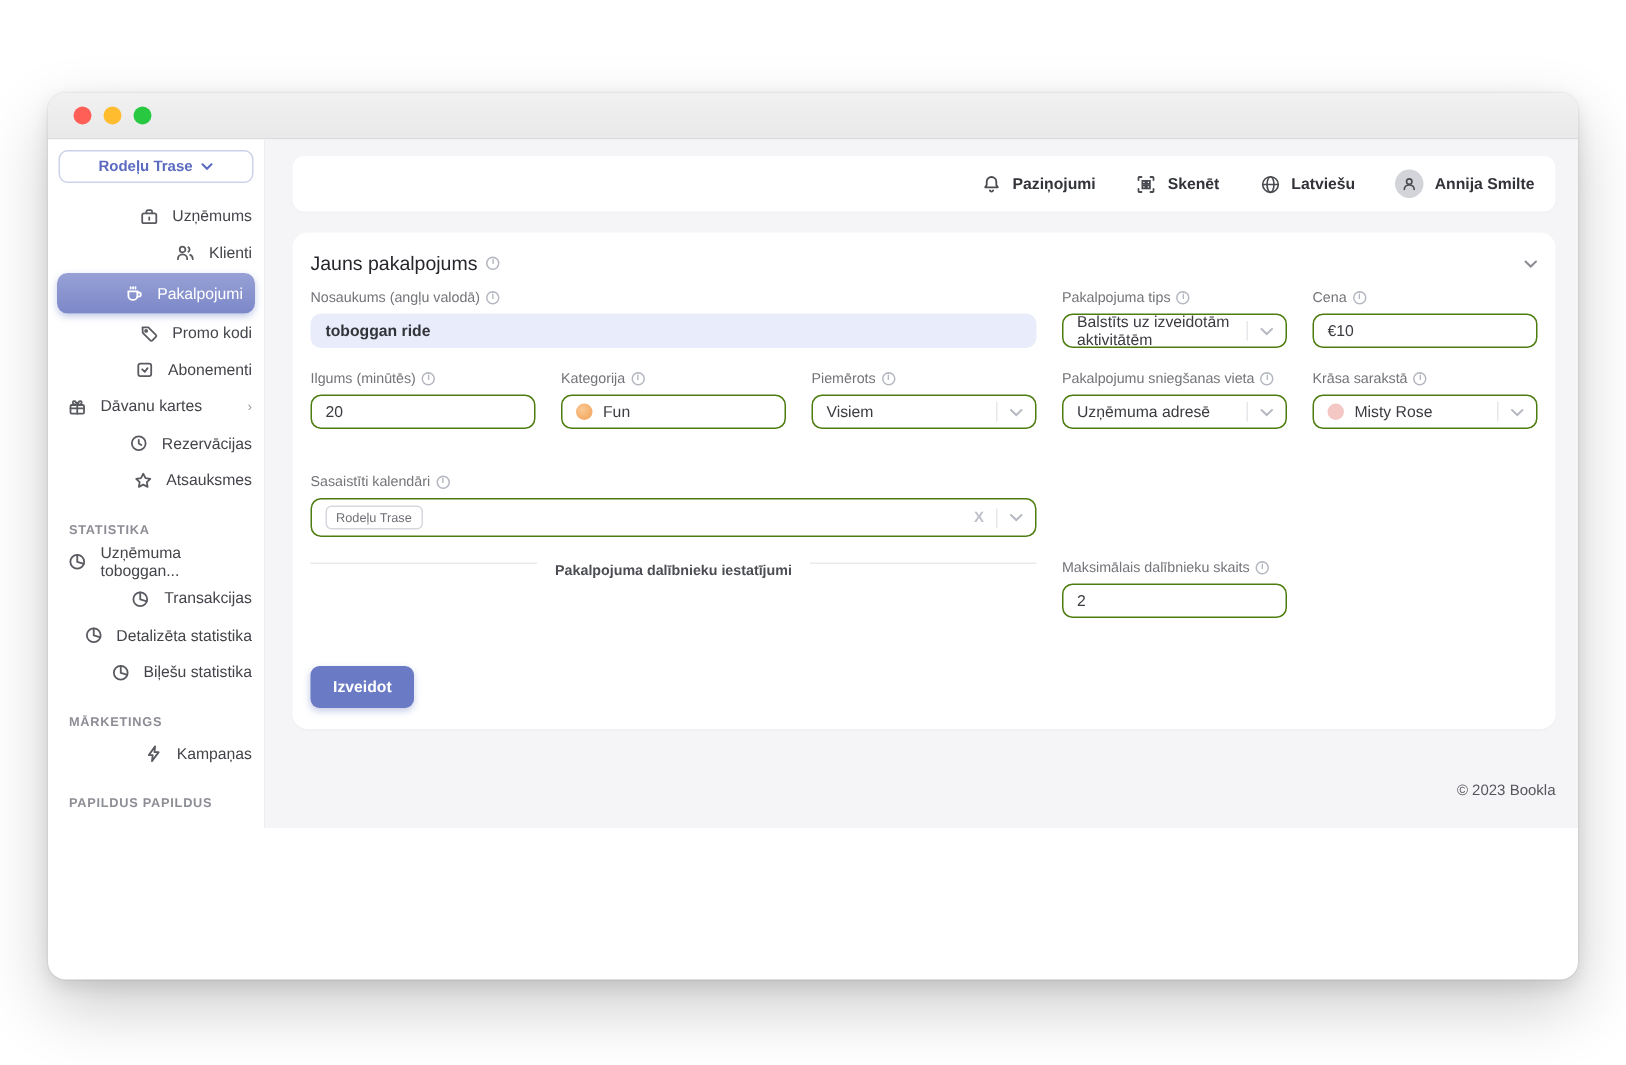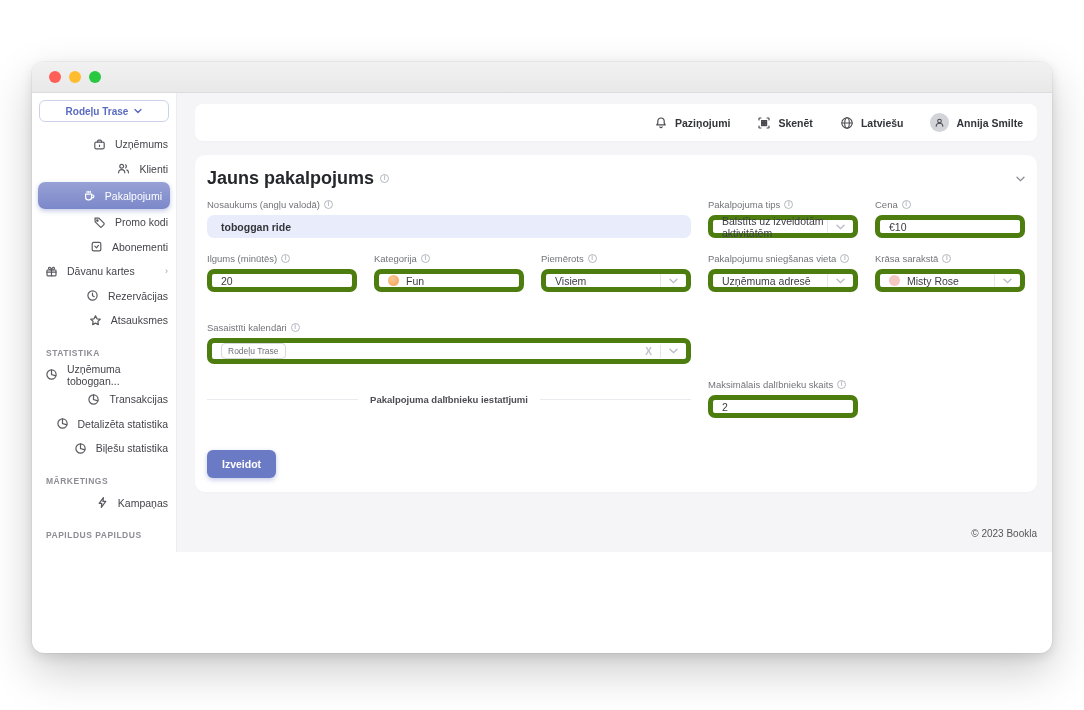--- a/index.html
+++ b/index.html
@@ -34,42 +34,42 @@
   .main{flex:1;background:#f5f5f7;padding:11px 15px 0 18px;overflow:hidden;}
   .topbar{height:37px;background:#fff;border-radius:8px;display:flex;align-items:center;justify-content:flex-end;
     gap:27px;padding:0 14px;margin-bottom:14px;box-shadow:0 1px 2px rgba(0,0,0,.02);}
   .tb-item{display:flex;align-items:center;gap:7px;font-size:10.5px;font-weight:bold;color:#33343a;cursor:pointer;}
   .tb-item svg{stroke:#4a4b51;}
   .avatar{width:19px;height:19px;border-radius:50%;background:#d3d4d9;display:flex;align-items:center;justify-content:center;}
 
   
   .card{background:#fff;border-radius:10px;padding:13px 12px 14px 12px;box-shadow:0 1px 2px rgba(0,0,0,.02);}
   .card-head{display:flex;align-items:center;margin-bottom:10px;}
-  .card-title{font-size:18px;font-weight:bold;color:#26272c;margin-right:6px;}
+  .card-title{font-size:13px;font-weight:normal;color:#26272c;margin-right:6px;}
   .collapse{margin-left:auto;color:#8a8b92;cursor:pointer;display:flex;}
   .info{display:inline-flex;align-items:center;justify-content:center;width:9px;height:9px;border:1px solid #b4b7c0;
     border-radius:50%;color:#b4b7c0;font-size:6.5px;font-weight:bold;line-height:1;flex:0 0 auto;}
   .form-grid{display:grid;grid-template-columns:repeat(5,1fr);column-gap:17px;row-gap:15px;}
   .span3{grid-column:1 / span 3;}
   .f-label{display:flex;align-items:center;gap:4px;font-size:9.5px;color:#737479;margin-bottom:5px;}
-  .control{height:23px;border:5px solid #4d7c0f;border-radius:7px;background:#fff;display:flex;align-items:center;
+  .control{height:23px;border:1px solid #4d7c0f;border-radius:7px;background:#fff;display:flex;align-items:center;
     padding:0 9px;font-size:10.5px;color:#3b3c42;width:100%;}
   input.control{outline:none;}
   .control.filled{background:#e9edfb;border-color:#e9edfb;font-weight:bold;color:#33343a;}
   .select{cursor:pointer;padding-right:0;position:relative;}
   .select .val{flex:1;display:flex;align-items:center;gap:7px;}
   .sel-right{display:flex;align-items:center;align-self:stretch;}
   .sel-div{width:1px;height:13px;background:#e6e7eb;}
   .sel-chev{width:25px;display:flex;align-items:center;justify-content:center;color:#b6b9c2;}
   .dot-swatch{width:11px;height:11px;border-radius:50%;flex:0 0 auto;}
   .emoji-dot{width:11px;height:11px;border-radius:50%;flex:0 0 auto;
     background:radial-gradient(circle at 38% 35%,#f9c893,#f2a055);}
   .chip{border:1px solid #d7d8dd;border-radius:4px;padding:2px 6px;font-size:8.5px;color:#6f7076;background:#fff;}
   .ms-x{color:#c0c2cb;font-size:10px;font-weight:bold;padding:0 8px;cursor:pointer;}
-  .divider-row{display:flex;align-items:center;gap:12px;margin-top:2px;}
+  .divider-row{display:flex;gap:12px;margin-top:2px;}
   .divider-row .line{flex:1;height:1px;background:#eaeaee;}
   .divider-row .txt{font-size:9.5px;color:#4c4d53;font-weight:bold;}
   .btn-primary{margin-top:17px;display:inline-block;background:#6b7ac4;color:#fff;border:none;border-radius:6px;
     padding:8px 15px;font-size:10.5px;font-weight:bold;cursor:pointer;box-shadow:0 2px 5px rgba(107,122,196,.4);}
   .footer{text-align:right;font-size:10px;color:#55565c;margin-top:36px;padding-bottom:10px;}
   .w-261{max-width:261px;}
 </style>
 </head>
 <body>
 

